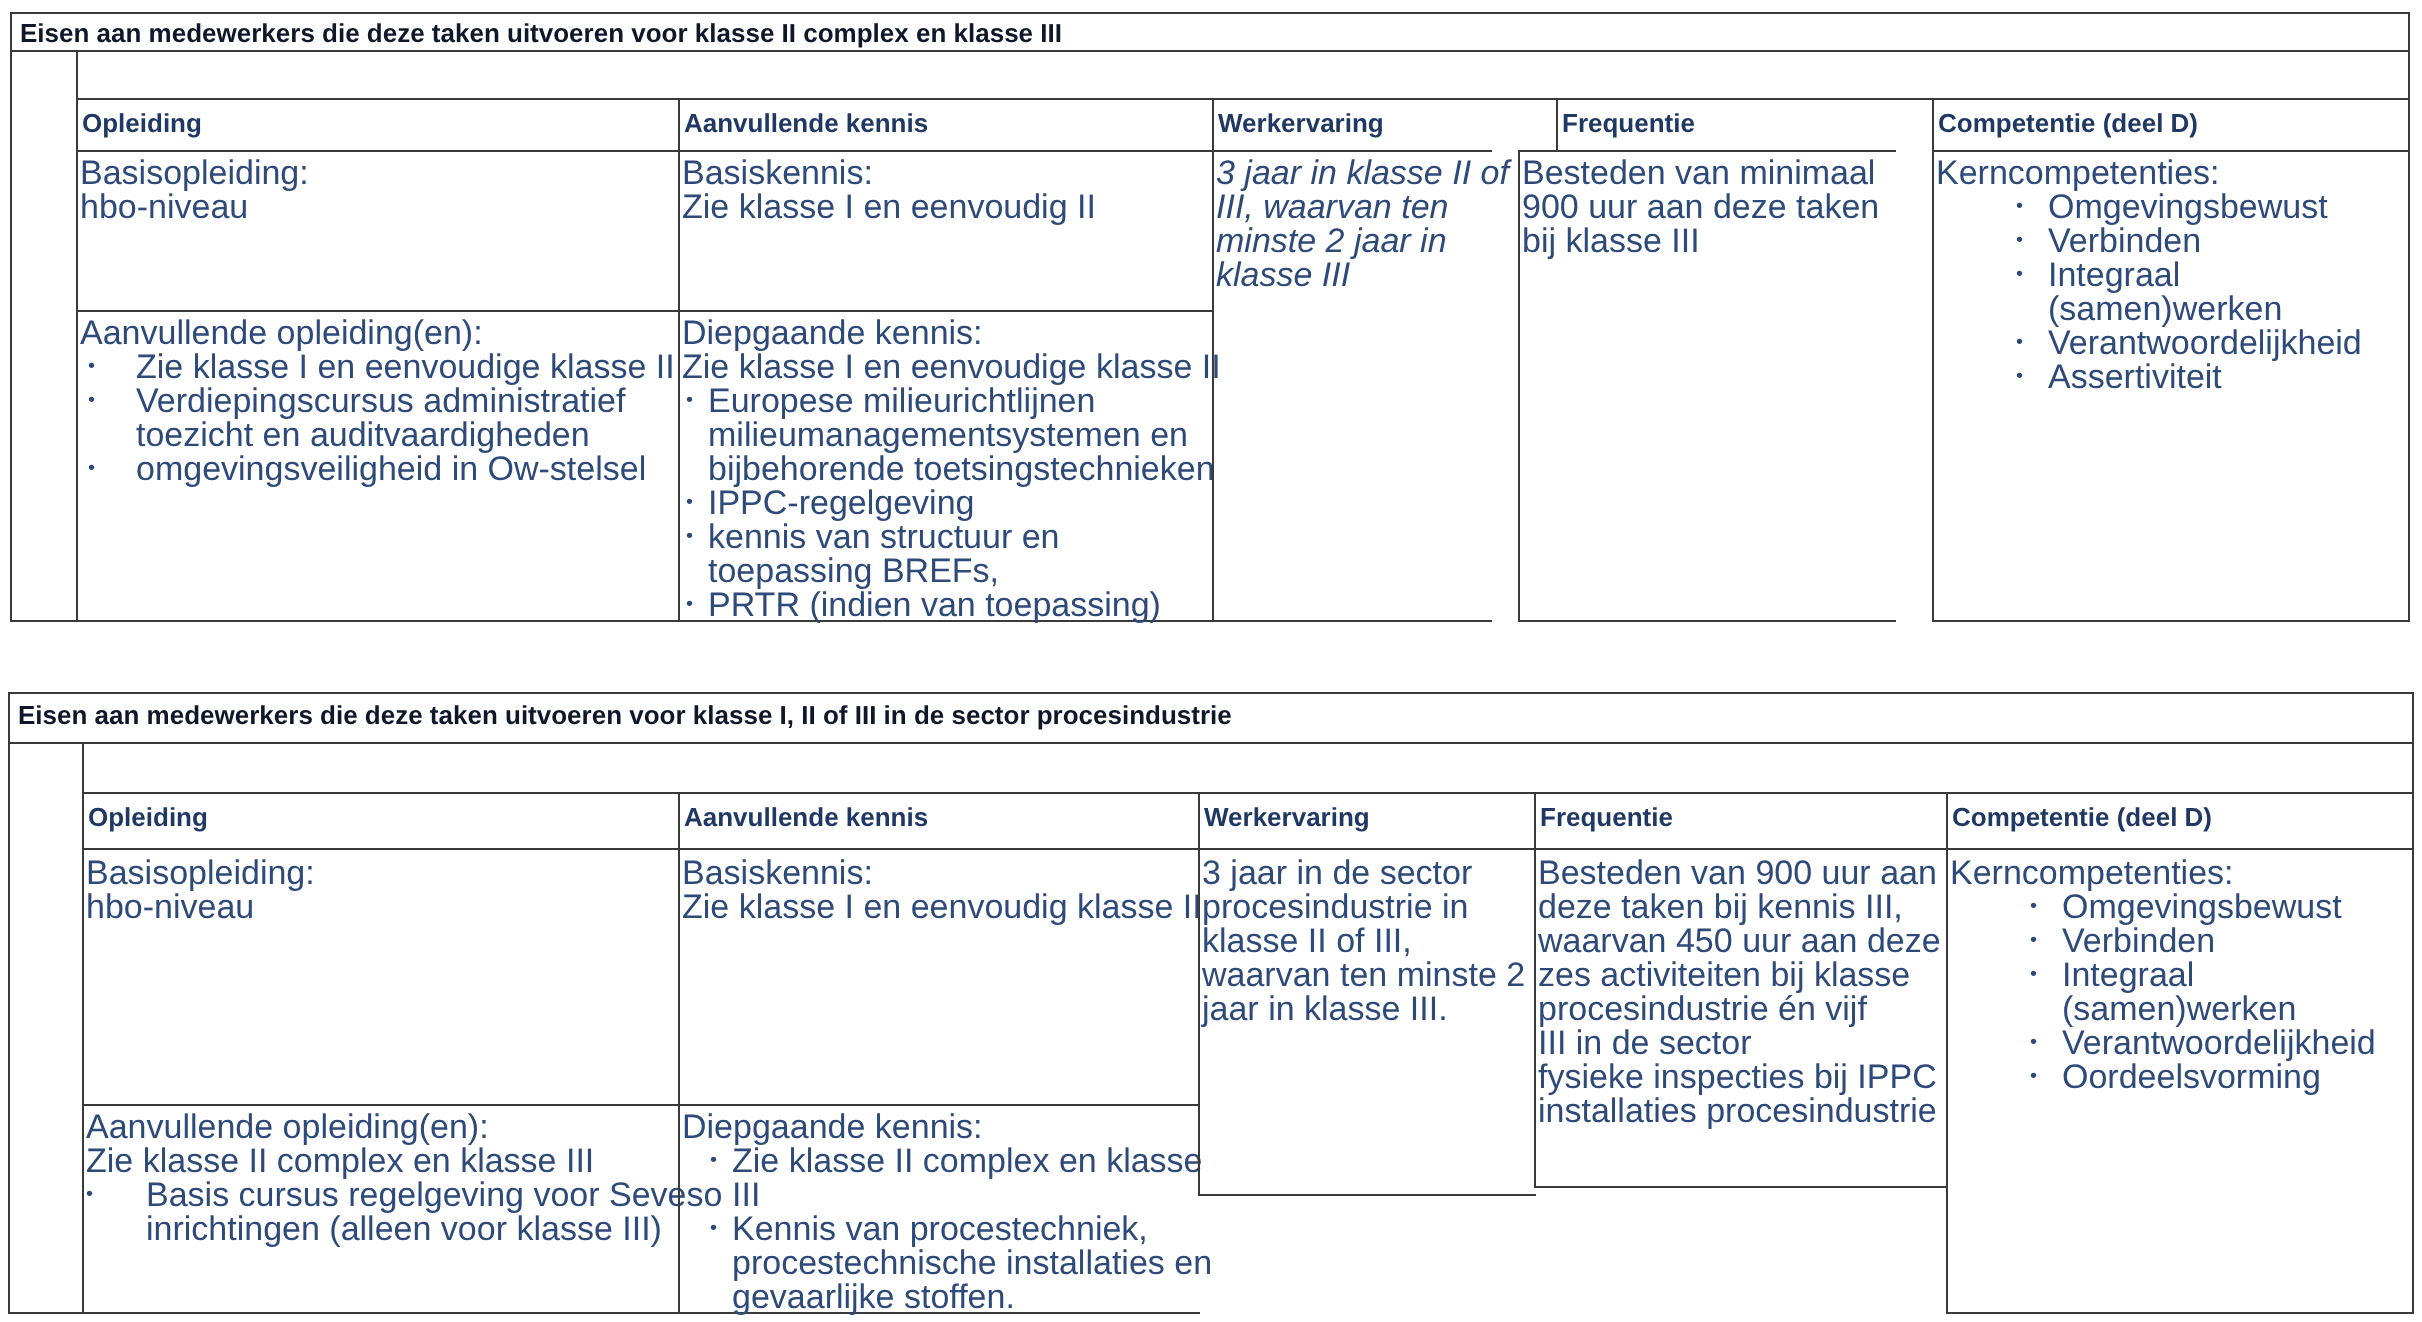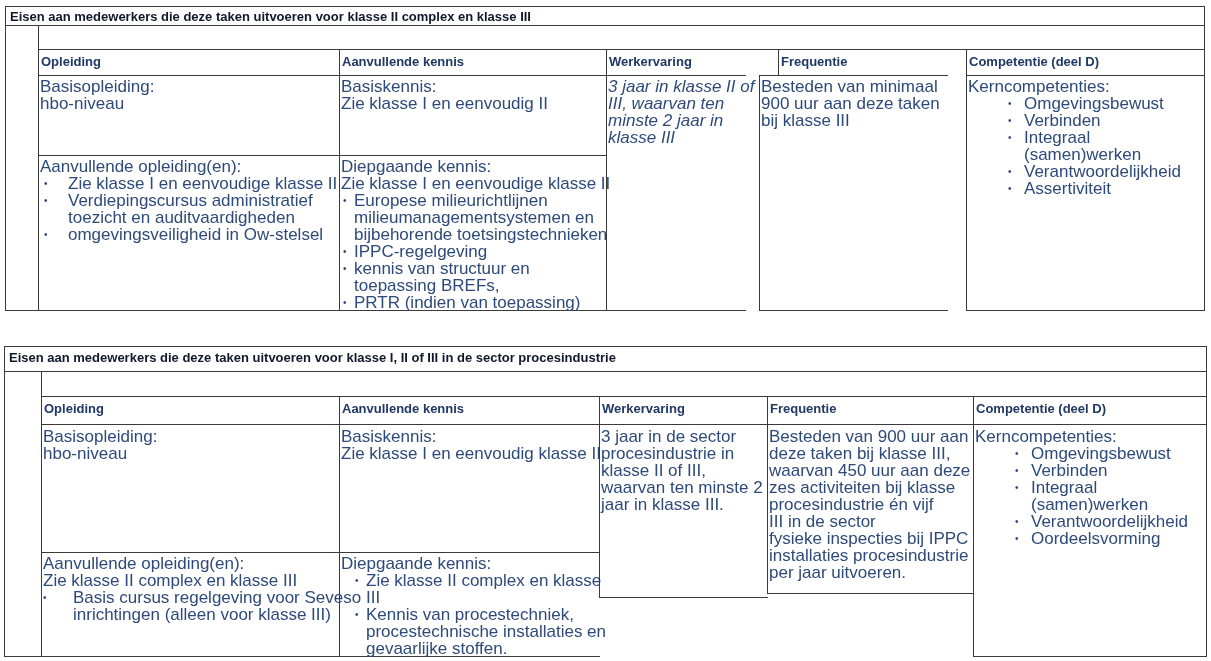--- a/index.html
+++ b/index.html
@@ -176,28 +176,27 @@
       <div>3 jaar in de sector</div>
       <div>procesindustrie in</div>
       <div>klasse II of III,</div>
       <div>waarvan ten minste 2</div>
       <div>jaar in klasse III.</div>
     </div>
   </div>
   <div class="abs bl bt bb" style="left:767px;top:424px;width:207px;height:170px;">
     <div class="cell" style="padding-top:3px;">
       <div>Besteden van 900 uur aan</div>
-      <div>deze taken bij klasse III,</div>
+      <div>deze taken bij kennis III,</div>
       <div>waarvan 450 uur aan deze</div>
       <div>zes activiteiten bij klasse</div>
       <div>procesindustrie én vijf</div>
       <div>III in de sector</div>
       <div>fysieke inspecties bij IPPC</div>
       <div>installaties procesindustrie</div>
-      <div>per jaar uitvoeren.</div>
     </div>
   </div>
   <div class="abs bl bt br bb" style="left:973px;top:424px;width:234px;height:233px;">
     <div class="cell" style="padding-top:3px;">
       <div>Kerncompetenties:</div>
       <ul class="b3">
         <li>Omgevingsbewust</li>
         <li>Verbinden</li>
         <li><span>Integraal</span><br><span>(samen)werken</span></li>
         <li>Verantwoordelijkheid</li>

